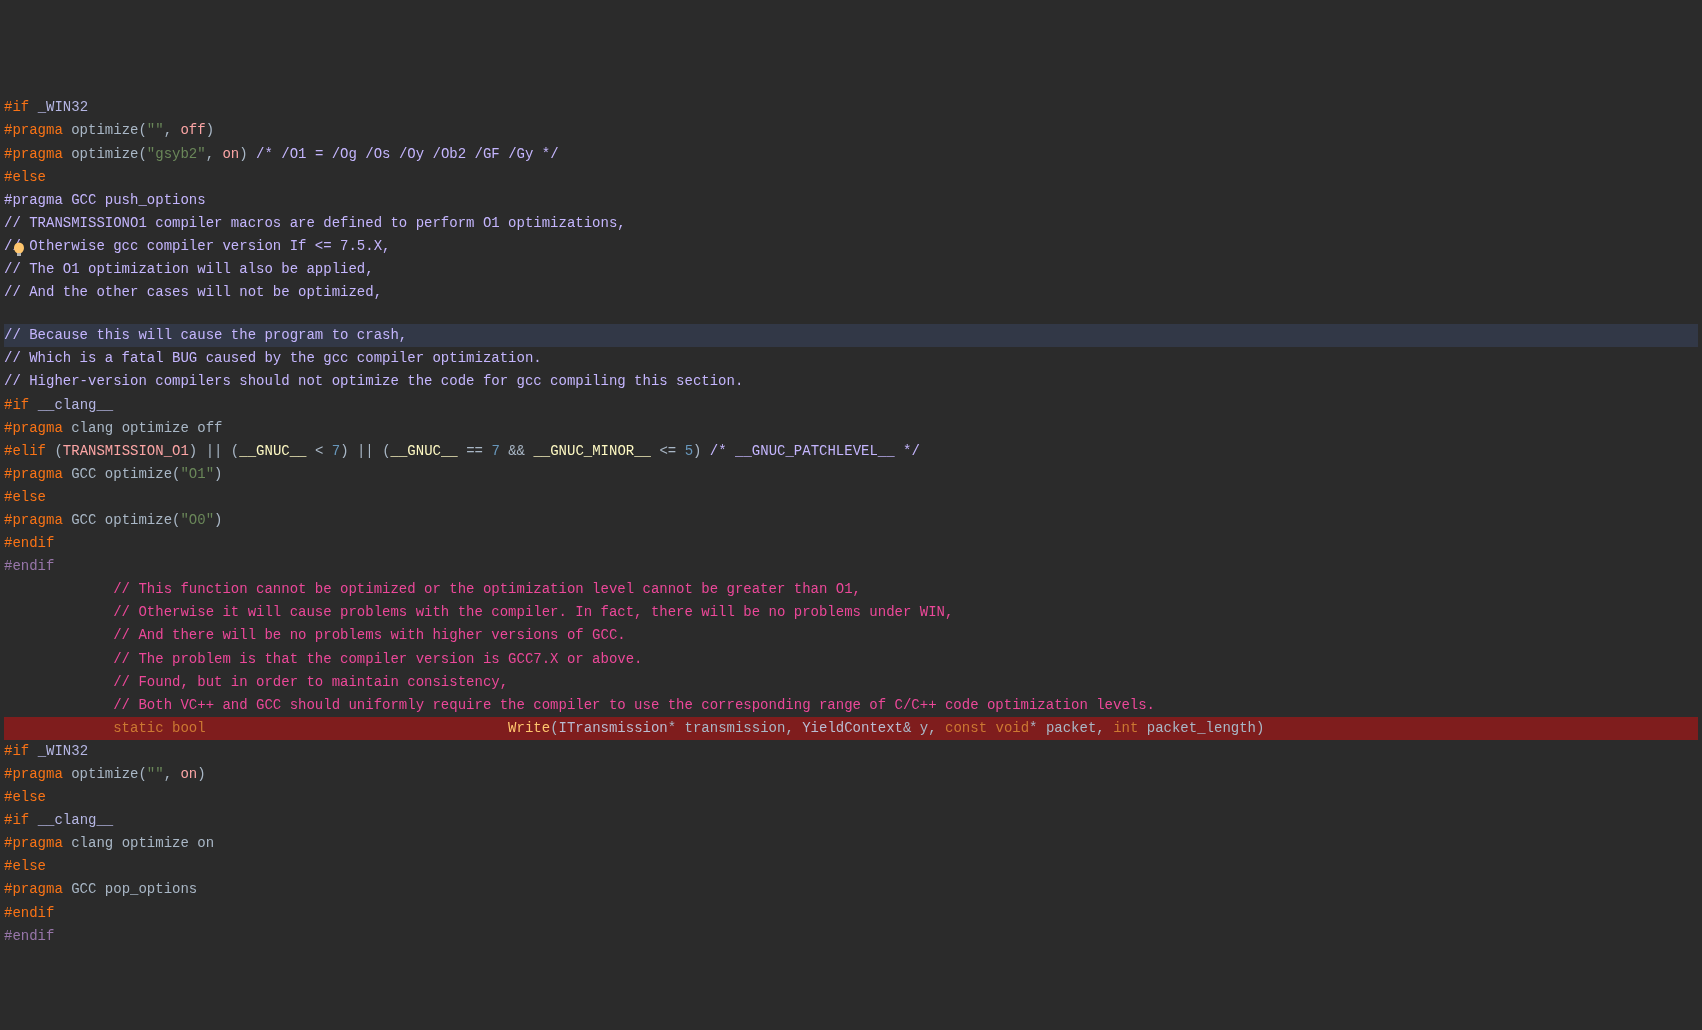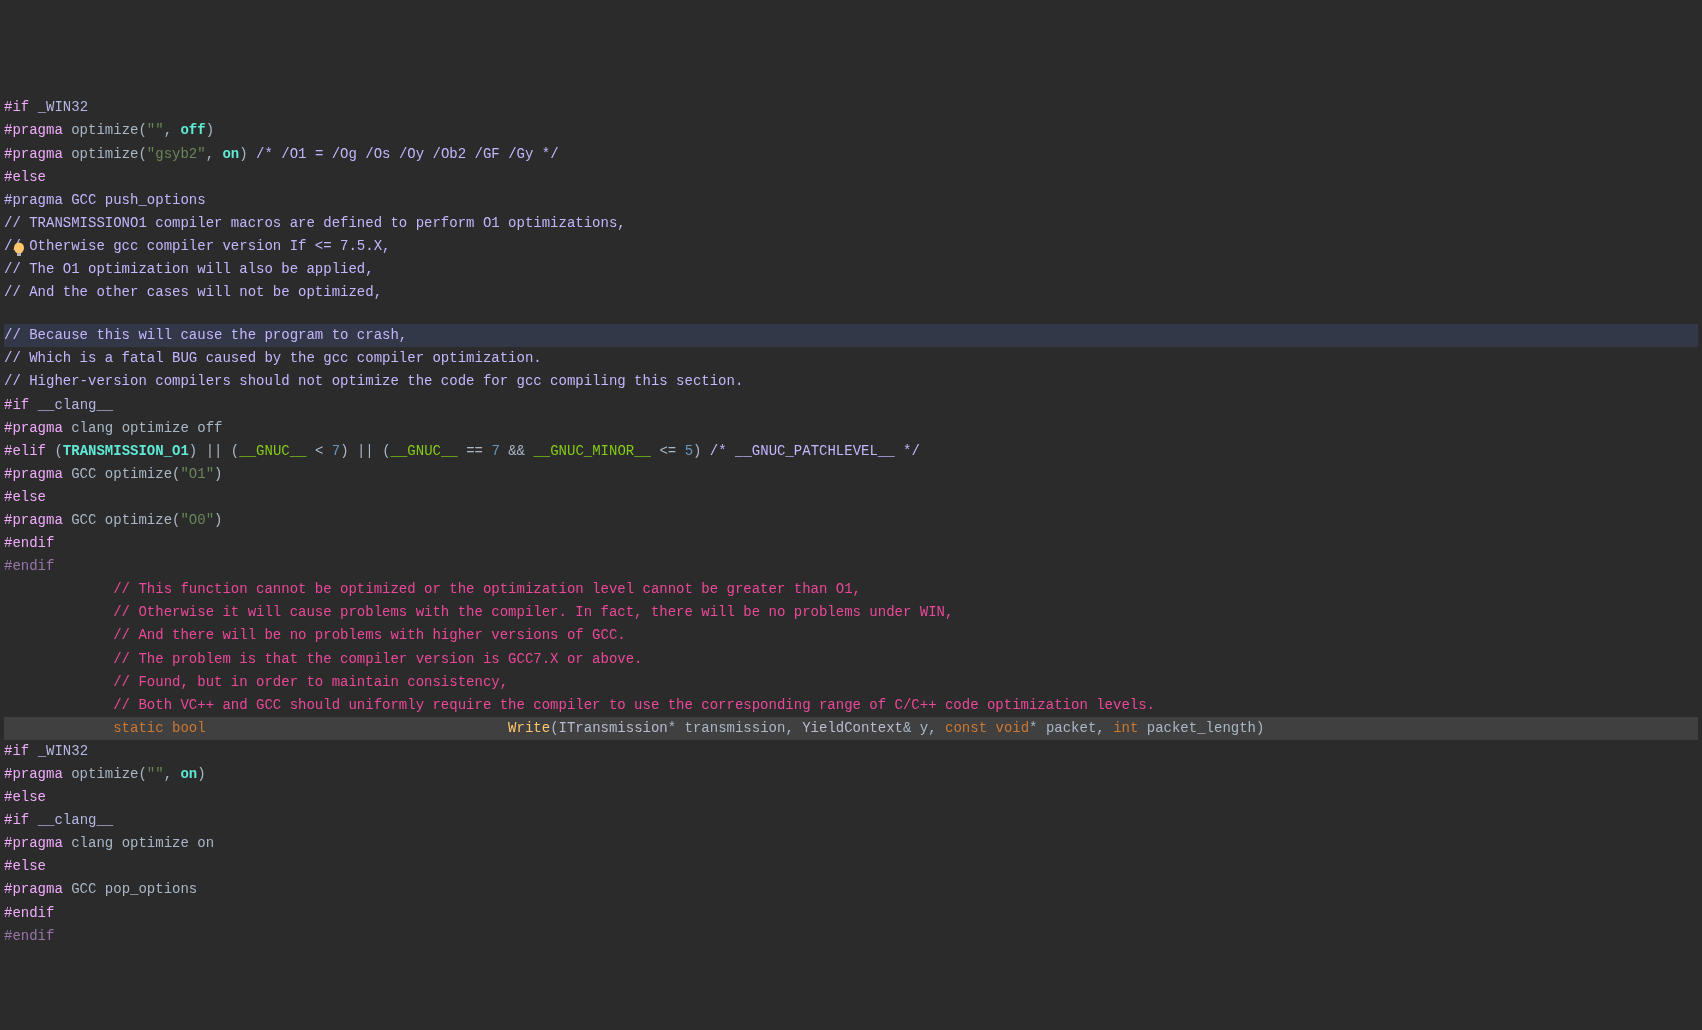--- a/index.html
+++ b/index.html
@@ -14,37 +14,37 @@
     position: relative;
   }
   .editor { padding: 4px 4px 4px 4px; }
   .line { display: block; min-height: 23px; }
   .highlight-row {
     background: #323847;
     display: block;
     margin-top: 20px;
   }
   .cursor-row {
-    background: #404040;
+    background: #7f1d1d;
     display: block;
   }      
   .kw-ident { color: #9876aa; }    
-  .kw-ident2 { color: #5eead4; font-weight: bold; }
+  .kw-ident2 { color: #fca5a5; }
   .str { color: #6a8759; }
   .comment { color: #c4b5fd; }
   .comment-green { color: #ec4899; }
-  .macro { color: #84cc16; }
+  .macro { color: #fef9c3; }
   .num { color: #6897bb; }
   .type { color: #b5b6e3; }
   .ident-gray { color: #a9b7c6; }
   .kw-static { color: #cc7832; }
   .kw-bool { color: #cc7832; }
   .fn-name { color: #ffc66d; }
   .classname { color: #b9bcd1; }
-  .pale-purple { color: #f0abfc; }
+  .pale-purple { color: #f97316; }
   .punct { color: #a9b7c6; }
   .bulb {
     position: absolute;
     left: 12px;
     top: 195px;
     width: 14px;
     height: 18px;
     pointer-events: none;
   }
   .bulb svg { display: block; }

